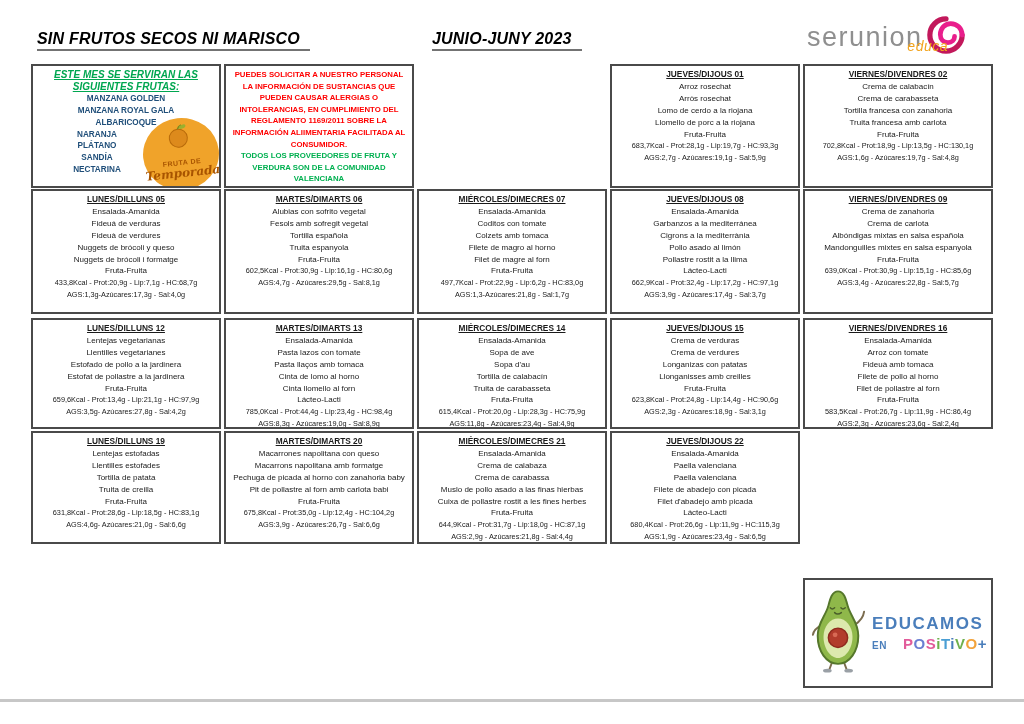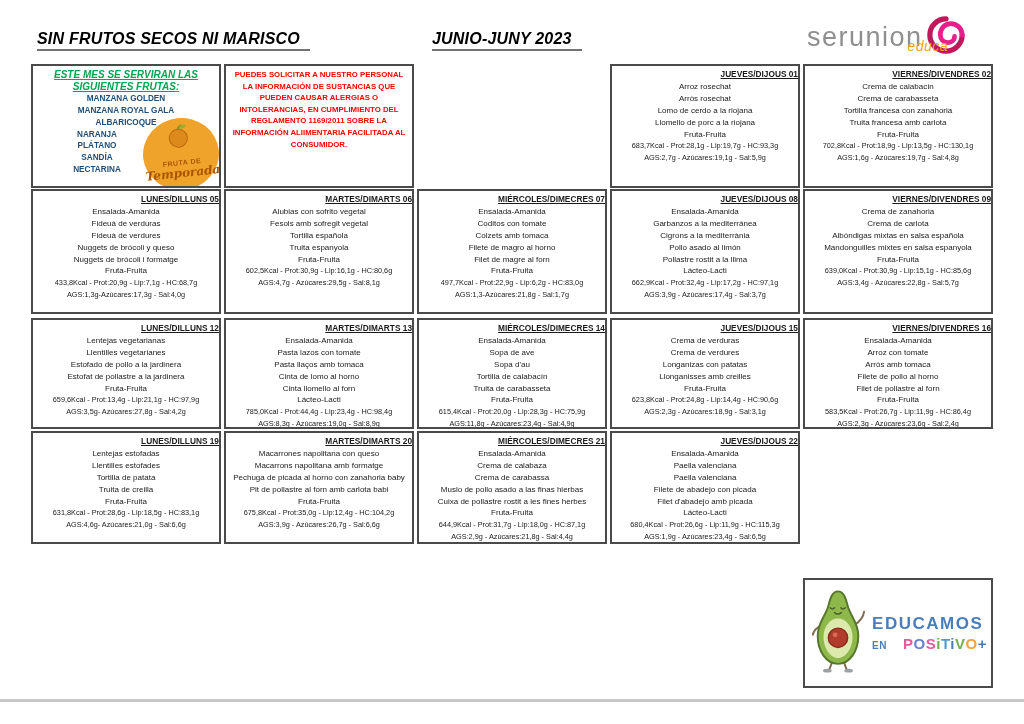--- a/index.html
+++ b/index.html
@@ -19,21 +19,21 @@
   
   .row{position:absolute;left:31px;display:flex;gap:3px;}
   .row1{top:64px;height:124px;}
   .row2{top:189px;height:125px;}
   .row3{top:318px;height:111px;}
   .row4{top:431px;height:113px;}
   .cell{position:relative;width:190px;height:100%;border:2px solid #4a4a4a;box-sizing:border-box;
         background:#fff;text-align:center;overflow:hidden;padding-top:3px;
         font-size:8px;line-height:11.9px;color:#1a1a1a;}
   .cell.empty{border:none;background:transparent;}
-  .day-title{font-weight:bold;text-decoration:underline;font-size:8.3px;text-align:right;}
+  .day-title{font-weight:bold;text-decoration:underline;font-size:8.3px;}
   .cell-line{white-space:nowrap;}
   .nutrition{font-size:7.3px;white-space:nowrap;}
 
   
   .fruits-heading{color:#00a650;font-style:italic;font-weight:bold;text-decoration:underline;font-size:10px;}
   .fruit-item{color:#1f4e79;font-weight:bold;font-size:8.2px;position:relative;z-index:1;}
   .fruit-item.shift{padding-right:58px;}
   .fruit-badge{position:absolute;right:0px;bottom:-4px;width:76px;height:72px;border-radius:50%;
                background:#f0a32a;z-index:0;display:flex;flex-direction:column;align-items:center;justify-content:flex-end;
                padding-bottom:10px;box-sizing:border-box;transform:rotate(-6deg);}
@@ -88,20 +88,21 @@
               <circle cx="13" cy="14" r="9" fill="#dd8a1c" stroke="#b86a0a" stroke-width="1"></circle>
               <path d="M13 5 q1 -3 4 -4" stroke="#7a8a1e" stroke-width="1.5" fill="none"></path>
               <ellipse cx="18" cy="3" rx="3.5" ry="1.8" fill="#9ab02e" transform="rotate(-20 18 3)"></ellipse>
             </svg></span>
         <div class="badge-small">FRUTA DE</div>
         <div class="badge-script">Temporada</div>
       </div>
     </div>
     <div class="cell allergy">
       <div class="allergy-red">PUEDES SOLICITAR A NUESTRO PERSONAL LA INFORMACIÓN DE SUSTANCIAS QUE PUEDEN CAUSAR ALERGIAS O INTOLERANCIAS, EN CUMPLIMIENTO DEL REGLAMENTO 1169/2011 SOBRE LA INFORMACIÓN ALIIMENTARIA FACILITADA AL CONSUMIDOR.</div>
+      <div class="allergy-green">TODOS LOS PROVEEDORES DE FRUTA Y VERDURA SON DE LA COMUNIDAD VALENCIANA</div>
     </div>
     <div class="cell empty"></div>
     <div class="cell">
         <div class="day-title">JUEVES/DIJOUS 01</div>
         <div class="cell-line">Arroz rosechat</div>
         <div class="cell-line">Arròs rosechat</div>
         <div class="cell-line">Lomo de cerdo a la riojana</div>
         <div class="cell-line">Llomello de porc a la riojana</div>
         <div class="cell-line">Fruta-Fruita</div>
         <div class="cell-line nutrition">683,7Kcal - Prot:28,1g - Lip:19,7g - HC:93,3g</div>
@@ -215,21 +216,21 @@
         <div class="cell-line">Longanizas con patatas</div>
         <div class="cell-line">Llonganisses amb creilles</div>
         <div class="cell-line">Fruta-Fruita</div>
         <div class="cell-line nutrition">623,8Kcal - Prot:24,8g - Lip:14,4g - HC:90,6g</div>
         <div class="cell-line nutrition">AGS:2,3g - Azúcares:18,9g - Sal:3,1g</div>
       </div>
     <div class="cell">
         <div class="day-title">VIERNES/DIVENDRES 16</div>
         <div class="cell-line">Ensalada-Amanida</div>
         <div class="cell-line">Arroz con tomate</div>
-        <div class="cell-line">Arròs amb tomaca</div>
+        <div class="cell-line">Fideuà amb tomaca</div>
         <div class="cell-line">Filete de pollo al horno</div>
         <div class="cell-line">Filet de pollastre al forn</div>
         <div class="cell-line">Fruta-Fruita</div>
         <div class="cell-line nutrition">583,5Kcal - Prot:26,7g - Lip:11,9g - HC:86,4g</div>
         <div class="cell-line nutrition">AGS:2,3g - Azúcares:23,6g - Sal:2,4g</div>
       </div>
   </div>
 
   <div class="row row4">
     <div class="cell">

